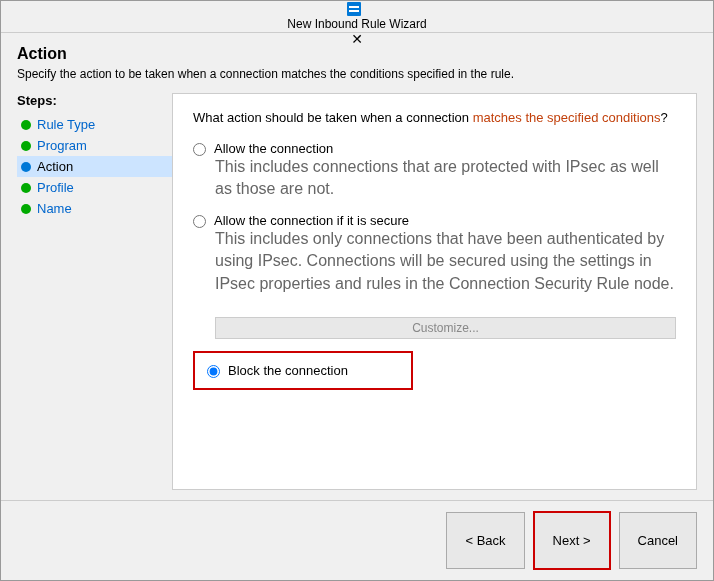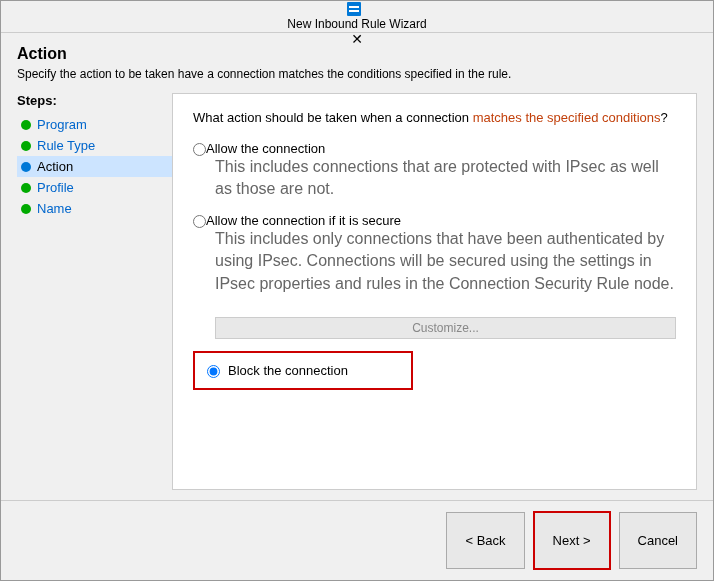--- a/index.html
+++ b/index.html
@@ -158,20 +158,21 @@
     }
 
     .option {
       display: flex;
       flex-direction: column;
     }
 
     .option-row {
       display: flex;
       align-items: flex-start;
+      gap: 8px;
     }
 
     .option-radio {
       margin-top: 2px;
       flex-shrink: 0;
     }
 
     .option-title {
       font-size: 13px;
       font-weight: normal;
@@ -244,34 +245,34 @@
         <rect x="3" y="5" width="10" height="2" fill="white"></rect>
         <rect x="3" y="9" width="10" height="2" fill="white"></rect>
       </svg>
     </div>
     <span class="title-bar-title">New Inbound Rule Wizard</span>
     <button class="title-bar-close">✕</button>
   </div>
 
   <div class="content-area">
     <div class="page-title">Action</div>
-    <div class="page-description">Specify the action to be taken have a connection matches the conditions specified in the rule.</div>
+    <div class="page-description">Specify the action to be taken when a connection matches the conditions specified in the rule.</div>
 
     <div class="main-row">
 
       <div class="sidebar">
         <div class="sidebar-steps-label">Steps:</div>
 
+        <div class="sidebar-item">
+          <div class="dot"></div>
+          <span class="sidebar-item-label">Rule Type</span>
+        </div>
         <div class="sidebar-item">
           <div class="dot"></div>
           <span class="sidebar-item-label">Program</span>
-        </div>
-        <div class="sidebar-item">
-          <div class="dot"></div>
-          <span class="sidebar-item-label">Rule Type</span>
         </div>
         <div class="sidebar-item active">
           <div class="dot active-dot"></div>
           <span class="sidebar-item-label">Action</span>
         </div>
         <div class="sidebar-item">
           <div class="dot"></div>
           <span class="sidebar-item-label">Profile</span>
         </div>
         <div class="sidebar-item">

